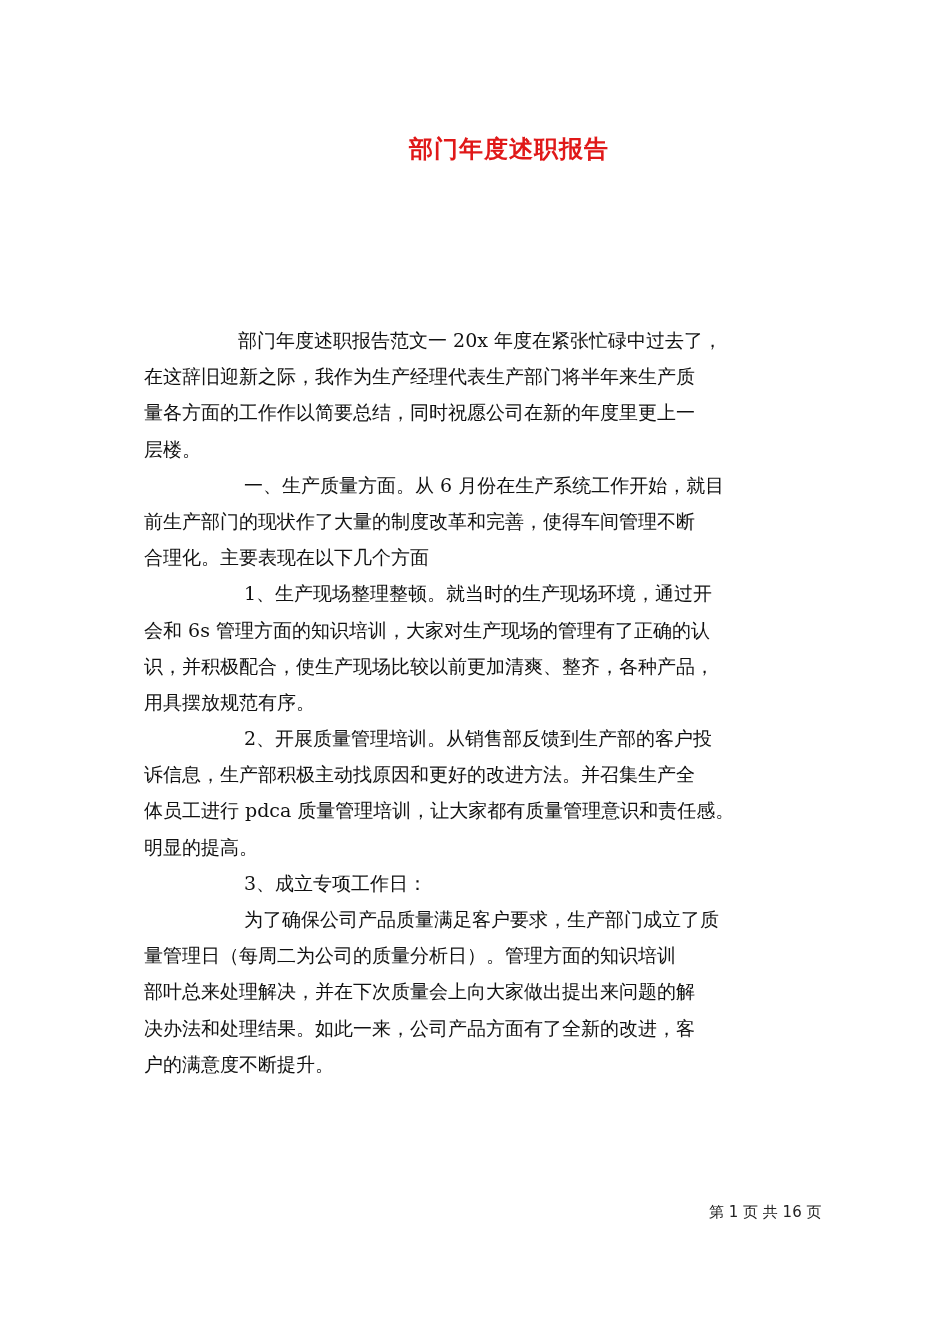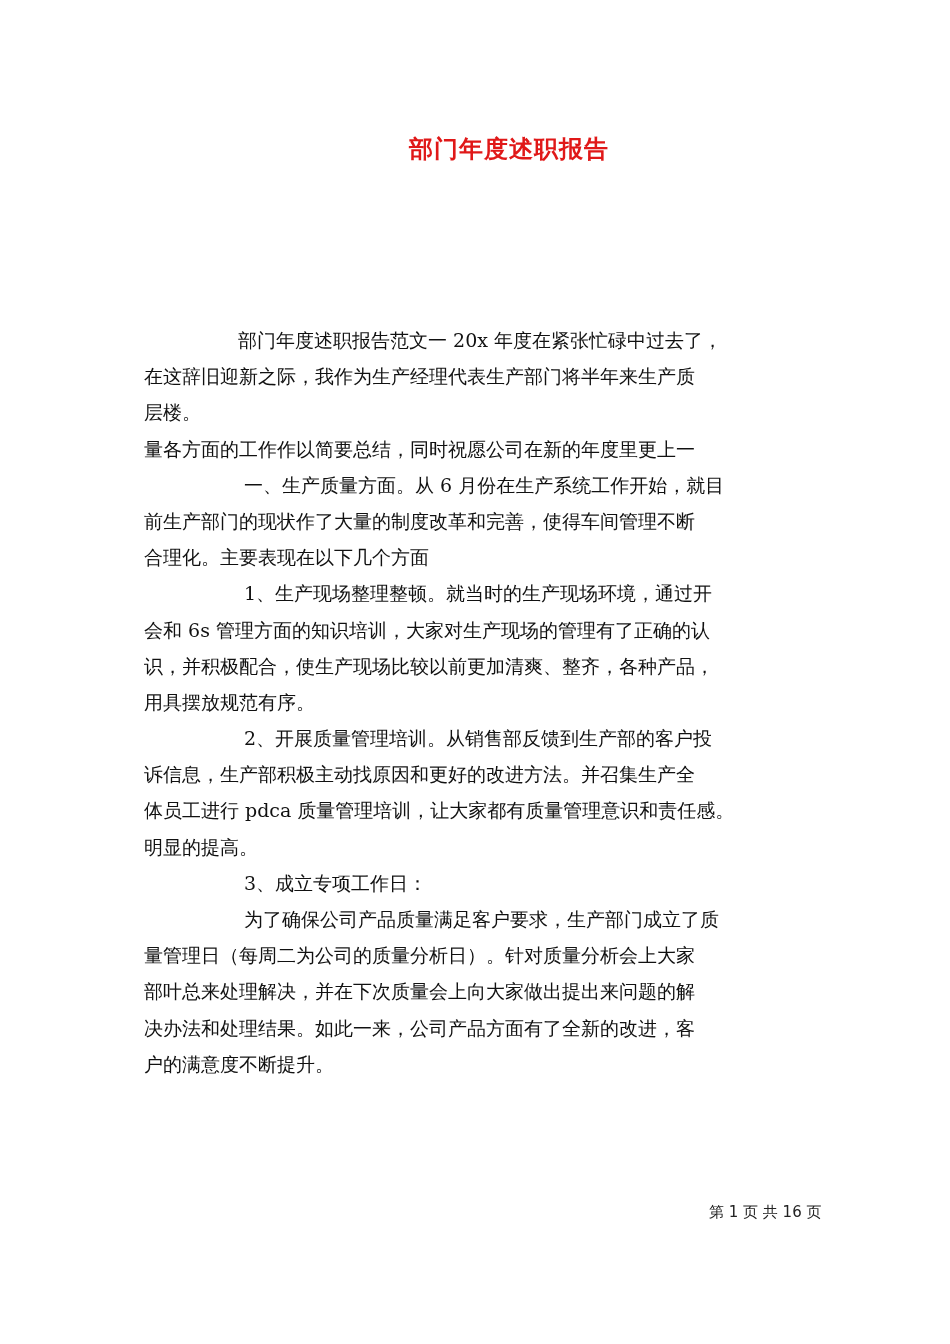--- a/index.html
+++ b/index.html
@@ -18,34 +18,34 @@
             font-family: "DejaVu Sans", "Liberation Sans", sans-serif; }
 </style>
 </head>
 <body>
 
 <div class="title">部门年度述职报告</div>
 
 <div class="body">
   <span class="line ind">部门年度述职报告范文一 20x 年度在紧张忙碌中过去了，</span>
   <span class="line">在这辞旧迎新之际，我作为生产经理代表生产部门将半年来生产质</span>
+  <span class="line">量各方面的工作作以简要总结，同时祝愿公司在新的年度里更上一</span>
   <span class="line">层楼。</span>
-  <span class="line">量各方面的工作作以简要总结，同时祝愿公司在新的年度里更上一</span>
   <span class="line ind2">一、生产质量方面。从 6 月份在生产系统工作开始，就目</span>
   <span class="line">前生产部门的现状作了大量的制度改革和完善，使得车间管理不断</span>
   <span class="line">合理化。主要表现在以下几个方面</span>
   <span class="line ind2">1、生产现场整理整顿。就当时的生产现场环境，通过开</span>
   <span class="line">会和 6s 管理方面的知识培训，大家对生产现场的管理有了正确的认</span>
   <span class="line">识，并积极配合，使生产现场比较以前更加清爽、整齐，各种产品，</span>
   <span class="line">用具摆放规范有序。</span>
   <span class="line ind2">2、开展质量管理培训。从销售部反馈到生产部的客户投</span>
   <span class="line">诉信息，生产部积极主动找原因和更好的改进方法。并召集生产全</span>
   <span class="line">体员工进行 pdca 质量管理培训，让大家都有质量管理意识和责任感。</span>
   <span class="line">明显的提高。</span>
   <span class="line ind2">3、成立专项工作日：</span>
   <span class="line ind2">为了确保公司产品质量满足客户要求，生产部门成立了质</span>
-  <span class="line">量管理日（每周二为公司的质量分析日）。针对质量分析会上大家</span>
+  <span class="line">量管理日（每周二为公司的质量分析日）。管理方面的知识培训</span>
   <span class="line">部叶总来处理解决，并在下次质量会上向大家做出提出来问题的解</span>
   <span class="line">决办法和处理结果。如此一来，公司产品方面有了全新的改进，客</span>
   <span class="line">户的满意度不断提升。</span>
 </div>
 
 <div class="footer">第 1 页 共 16 页</div>
 
 </body></html>

